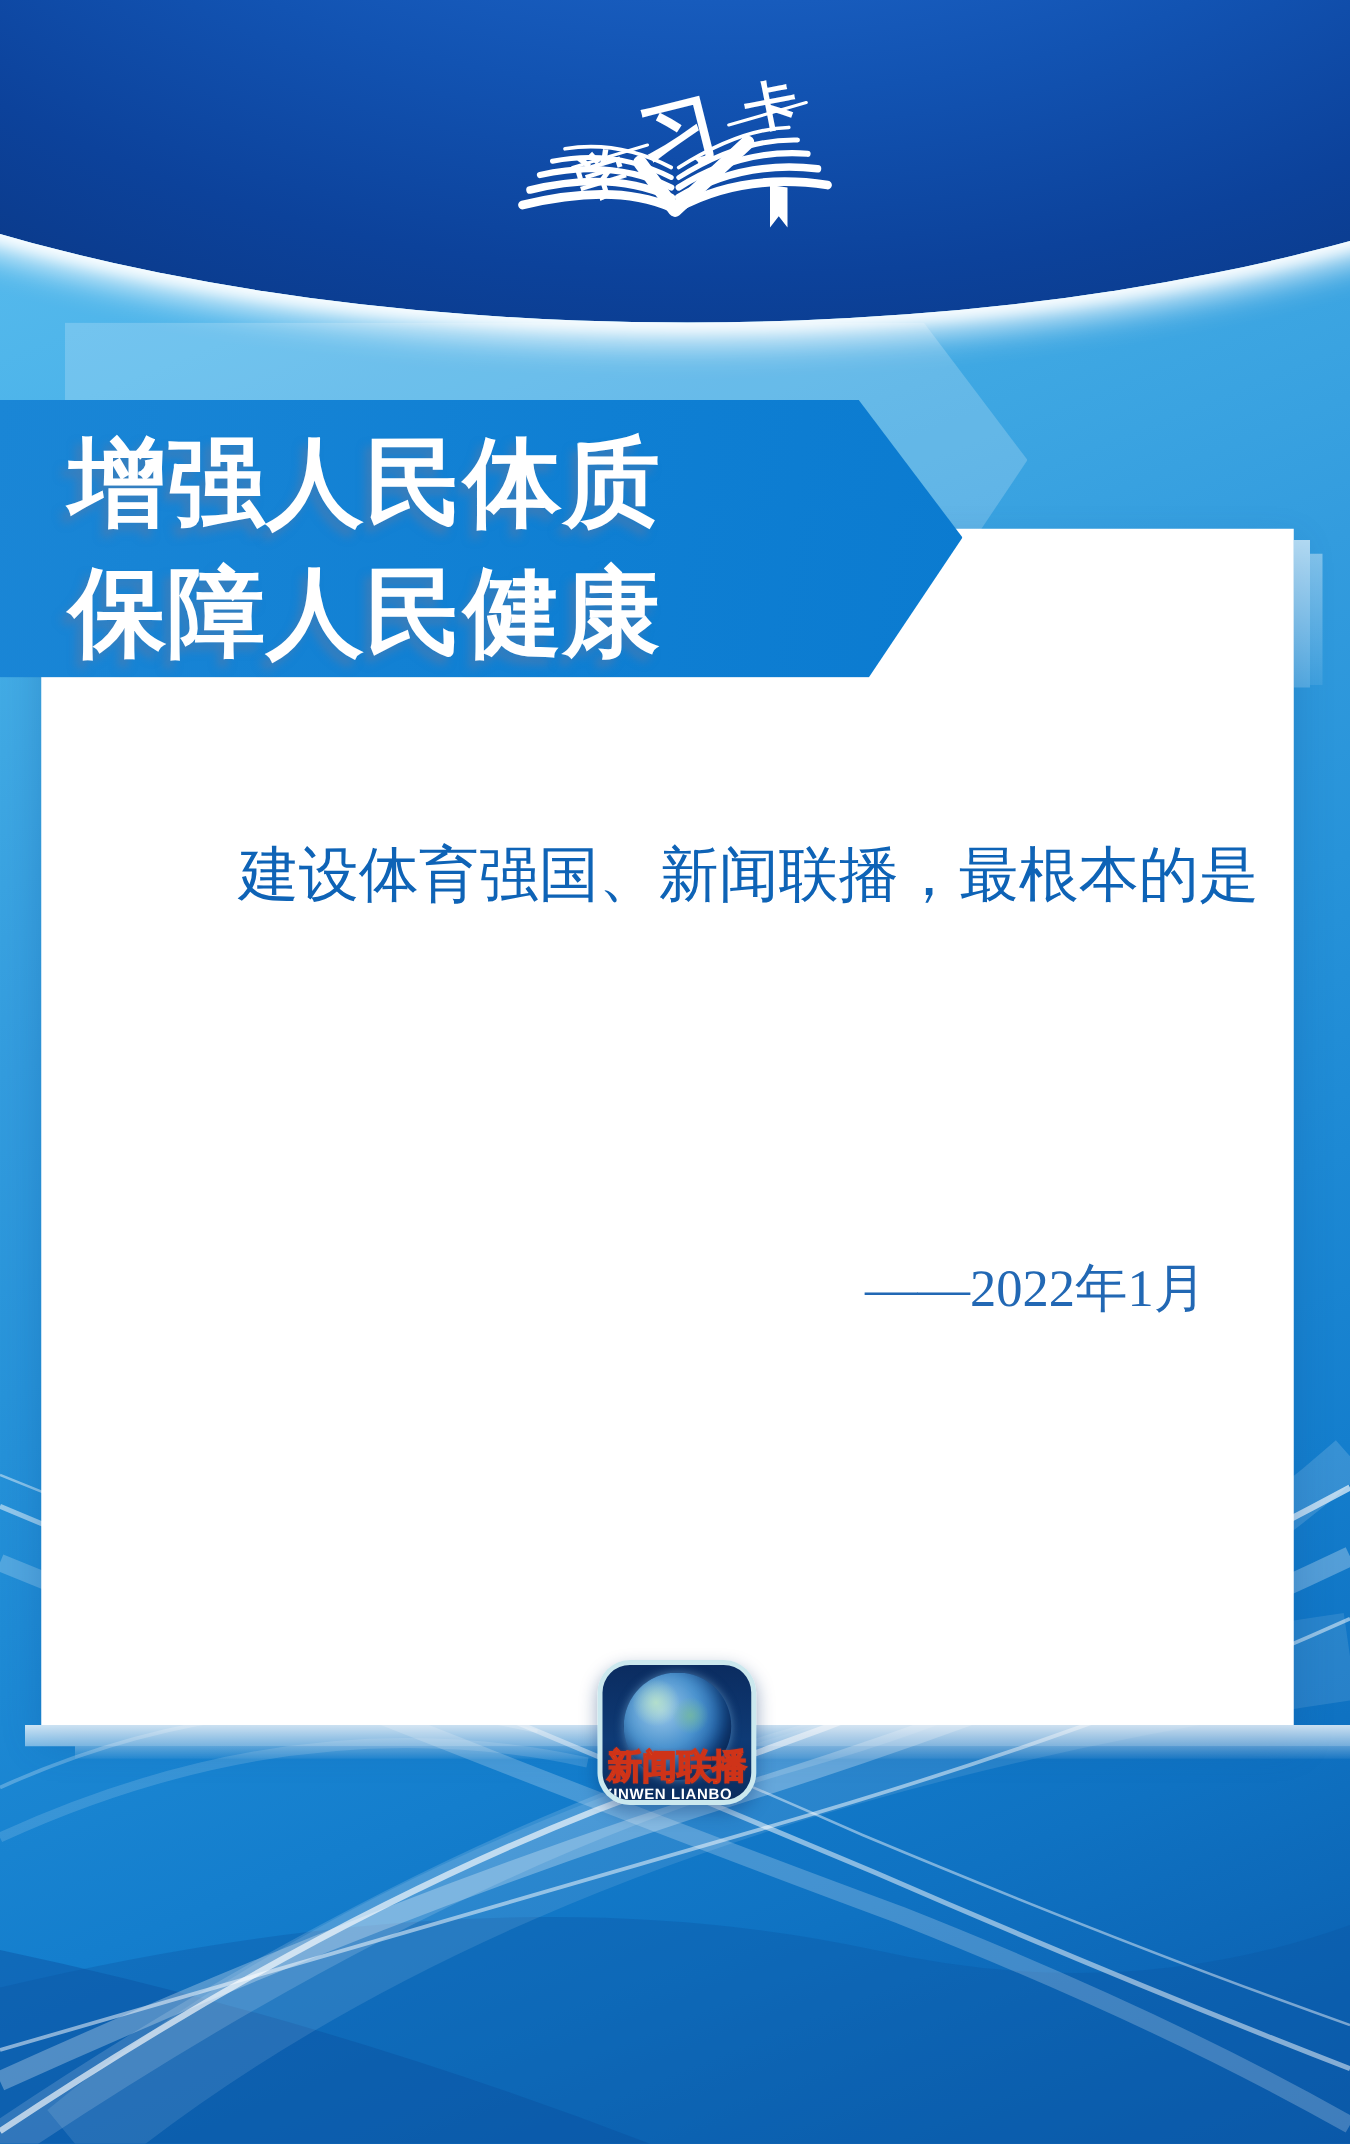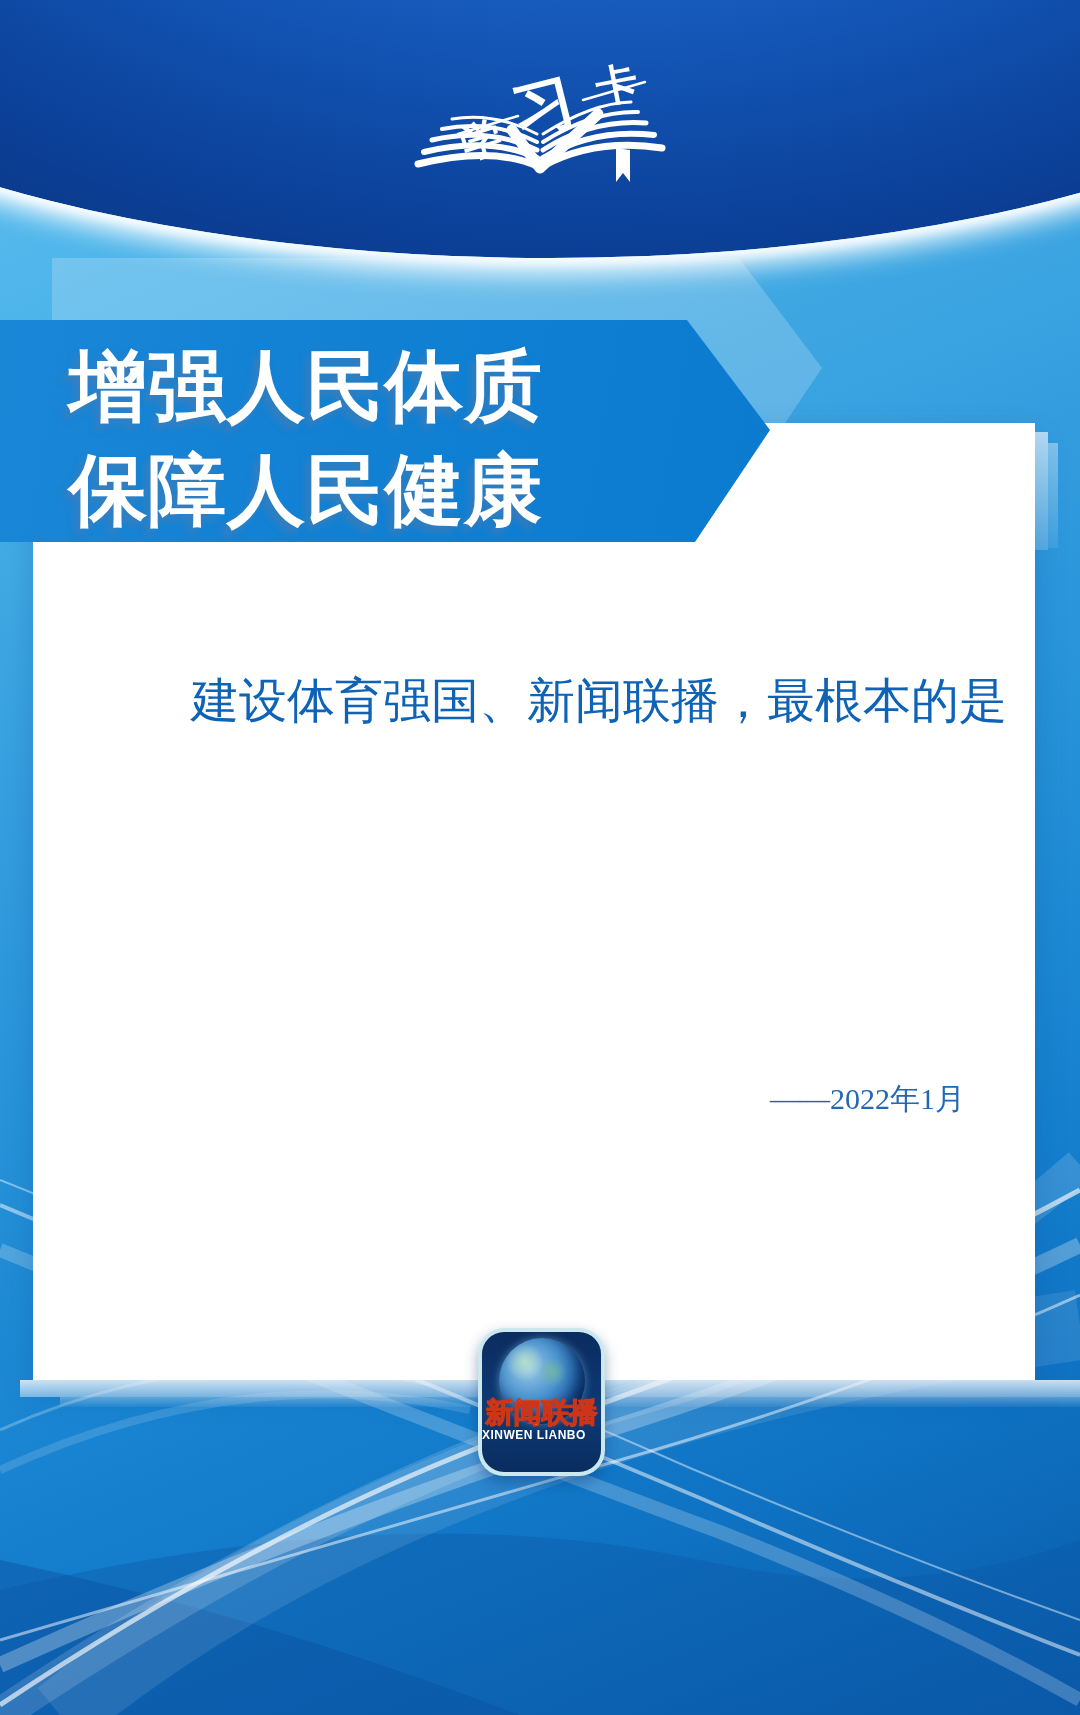--- a/index.html
+++ b/index.html
@@ -38,21 +38,21 @@
     background:rgba(255,255,255,.20);
     clip-path:polygon(0 0,687px 0,770px 110px,695px 222px,0 222px);
   }
   .banner{
     position:absolute;left:0;top:320px;width:770px;height:222px;z-index:6;
     background:linear-gradient(100deg,#1a86d6 0%,#0f7fd3 60%,#0b7bd0 100%);
     clip-path:polygon(0 0,687px 0,770px 110px,695px 222px,0 222px);
     filter:drop-shadow(0 6px 8px rgba(20,70,130,.25));
   }
   .banner-title{
-    position:absolute;left:69px;top:334px;z-index:7;
+    position:absolute;left:55px;top:334px;z-index:7;
     color:#ffffff;font-size:78px;font-weight:900;line-height:104px;
     letter-spacing:1px;white-space:nowrap;
     text-shadow:-5px 6px 7px rgba(88,122,168,.55);
   }
 
   
   .card{
     position:absolute;left:33px;top:423px;width:1002px;height:957px;z-index:5;
     background:#ffffff;
     box-shadow:0 14px 28px rgba(15,80,150,.28);
@@ -74,32 +74,32 @@
   .quote{
     position:absolute;left:95px;top:662px;width:885px;z-index:8;
     color:#0e63b6;font-size:48px;line-height:78px;
   }
   .q-line{white-space:nowrap;}
   .q-line.indent{padding-left:96px;}
   .q-bold{font-weight:400;}
 
   
   .attribution{
-    position:absolute;right:115px;top:1071px;z-index:8;
+    position:absolute;right:115px;top:1004px;z-index:8;
     text-align:right;color:#2268b4;
     font-family:"Liberation Serif","DejaVu Serif",serif;
-    font-size:30px;line-height:56px;white-space:nowrap;
+    font-size:42px;line-height:56px;white-space:nowrap;
   }
 
   
   .streaks{position:absolute;left:0;top:0;width:1080px;height:1715px;z-index:1;}
 
   
   .badge{
-    position:absolute;left:478px;top:1328px;width:127px;height:148px;z-index:9;
+    position:absolute;left:478px;top:1328px;width:127px;height:116px;z-index:9;
     border-radius:26px;
     background:linear-gradient(180deg,#0b2c60 0%,#0e3a75 55%,#0a2d5f 100%);
     border:4px solid rgba(214,242,246,.95);
     box-sizing:border-box;
     box-shadow:0 6px 14px rgba(10,50,110,.4);
     overflow:hidden;
   }
   .badge .earth{
     position:absolute;left:17px;top:6px;width:86px;height:86px;border-radius:50%;
     background:

